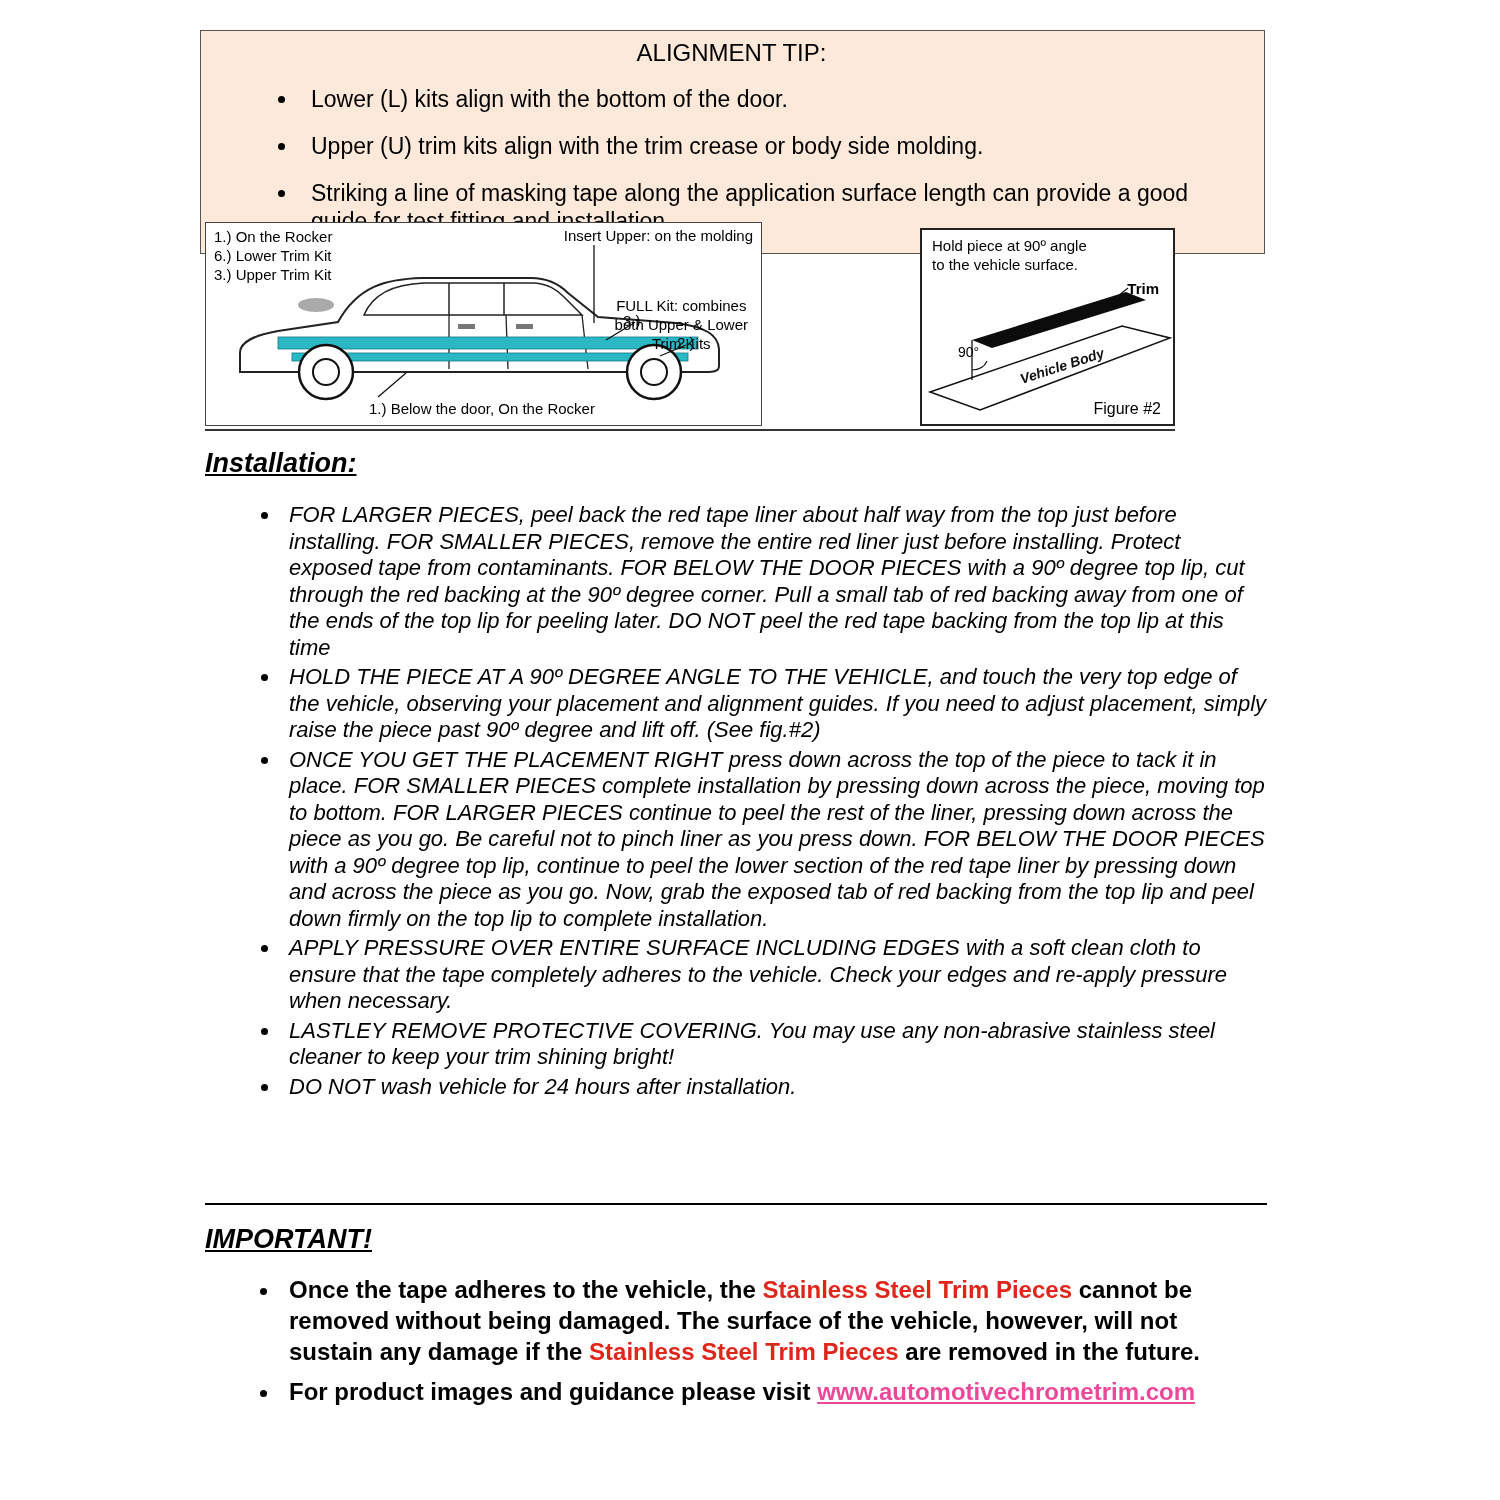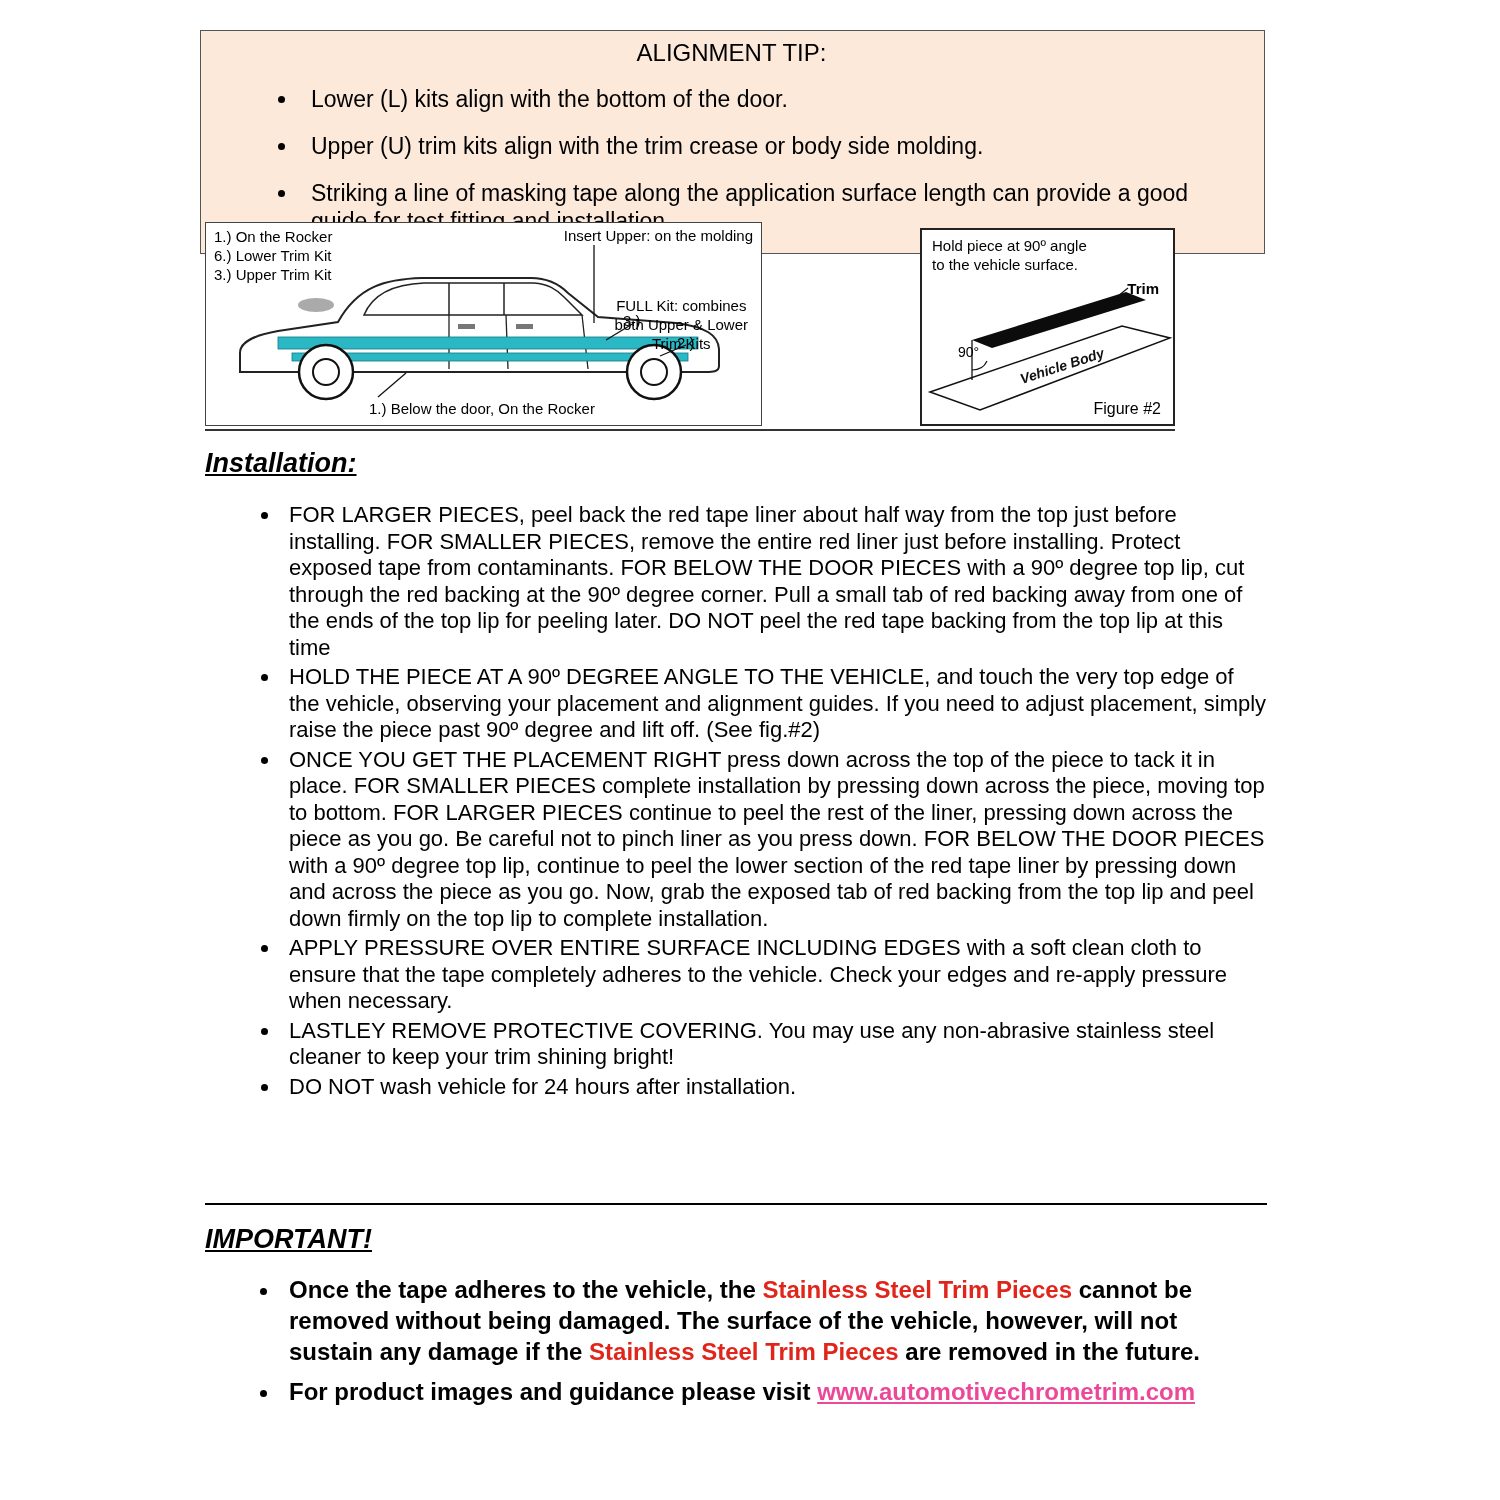--- a/index.html
+++ b/index.html
@@ -38,21 +38,21 @@
   .fig2-trim { position:absolute; right:14px; top:50px; font-size:15px; font-weight:bold; }
   .fig2-angle { position:absolute; left:36px; top:114px; font-size:14px; }
   .fig2-figno { position:absolute; right:12px; bottom:6px; font-size:16px; }
 
   
   .section-heading {
     position:absolute; left:205px; font-size:27px; font-style:italic;
     text-decoration:underline;
   }
   .heading-installation { top:448px; }
-  .install-list { position:absolute; left:205px; top:502px; width:1062px; padding-left:76px; }
+  .install-list { position:absolute; left:205px; top:502px; width:1062px; padding-left:76px;font-style:italic; }
   .install-list li { font-size:22px; line-height:26.5px; margin-bottom:3px; padding-left:8px; }
 
   
   .divider { position:absolute; left:205px; top:1203px; width:1062px; border-top:2px solid #000; }
   .heading-important { top:1224px; font-weight:bold; }
   .important-list { position:absolute; left:205px; top:1274px; width:1062px; padding-left:76px; }
   .important-list li { font-size:24px; line-height:31px; font-weight:bold; margin-bottom:9px; padding-left:8px; }
   .red-text { color:#e0251b; }
   .link { color:#ec4899; text-decoration:underline; cursor:pointer; }
 

